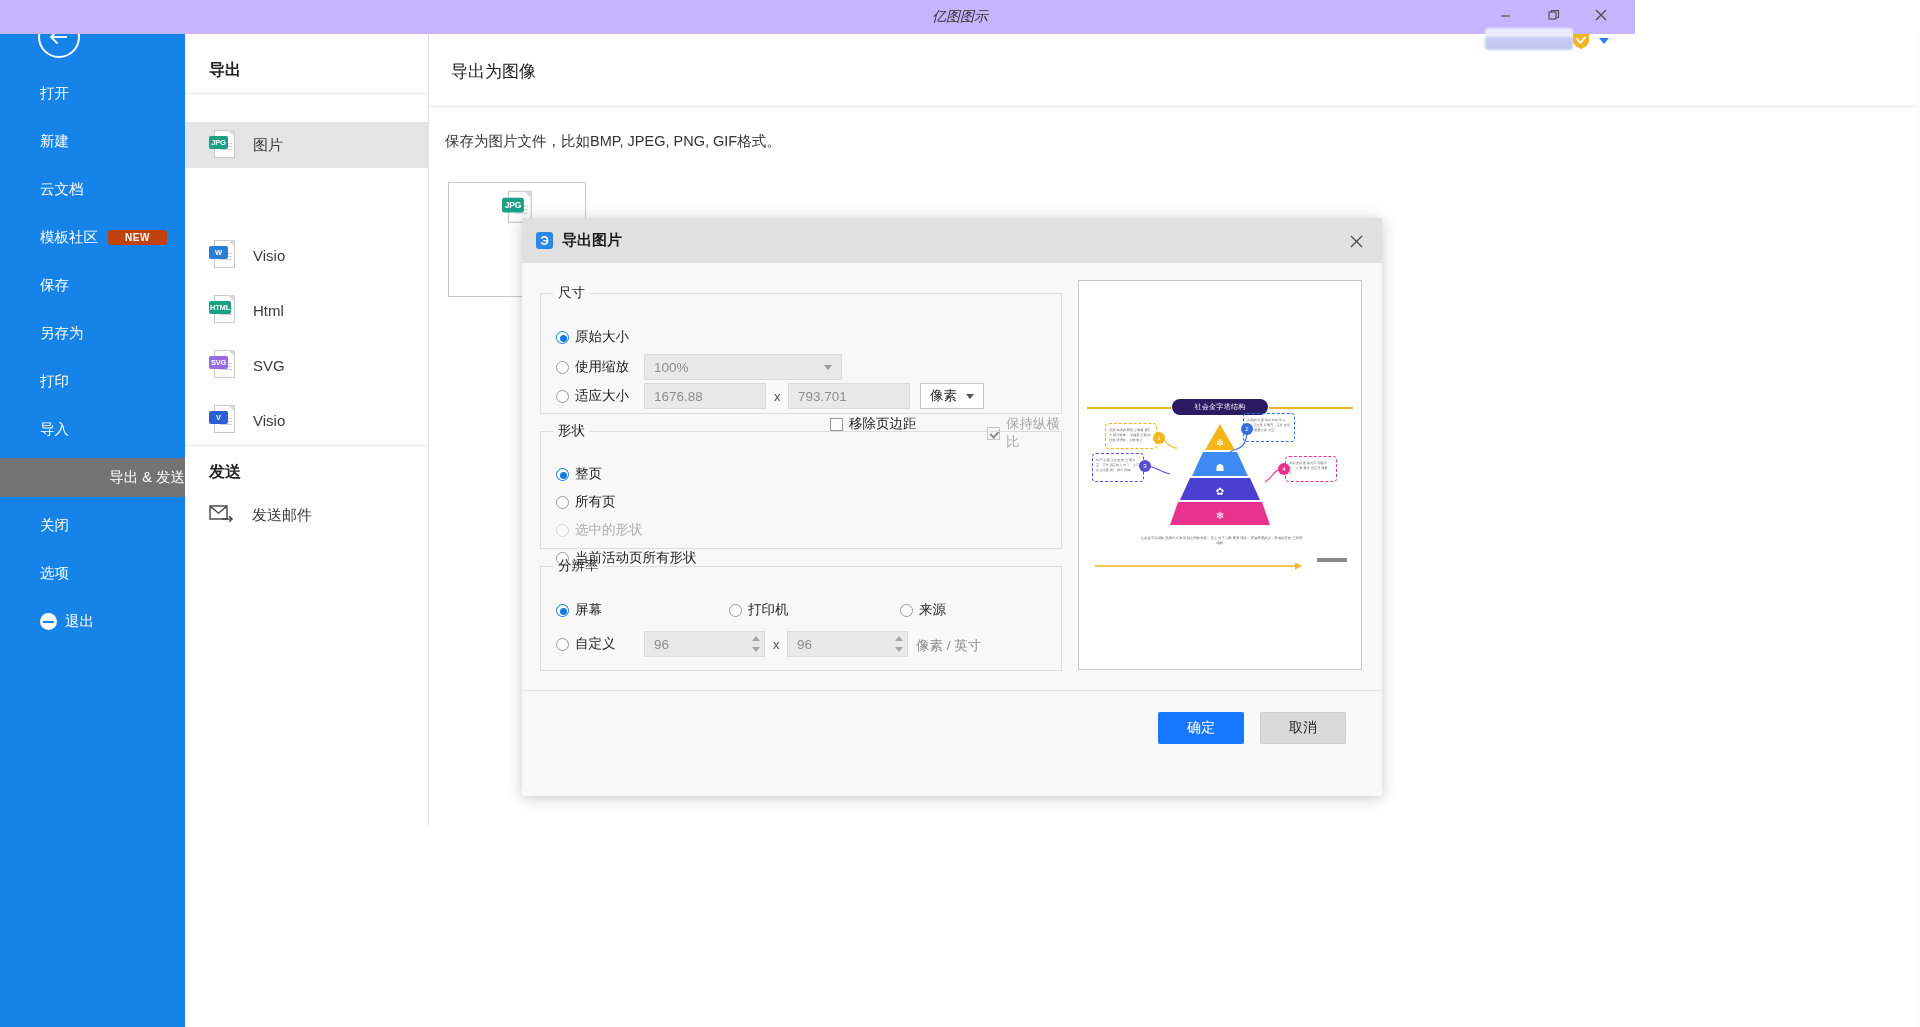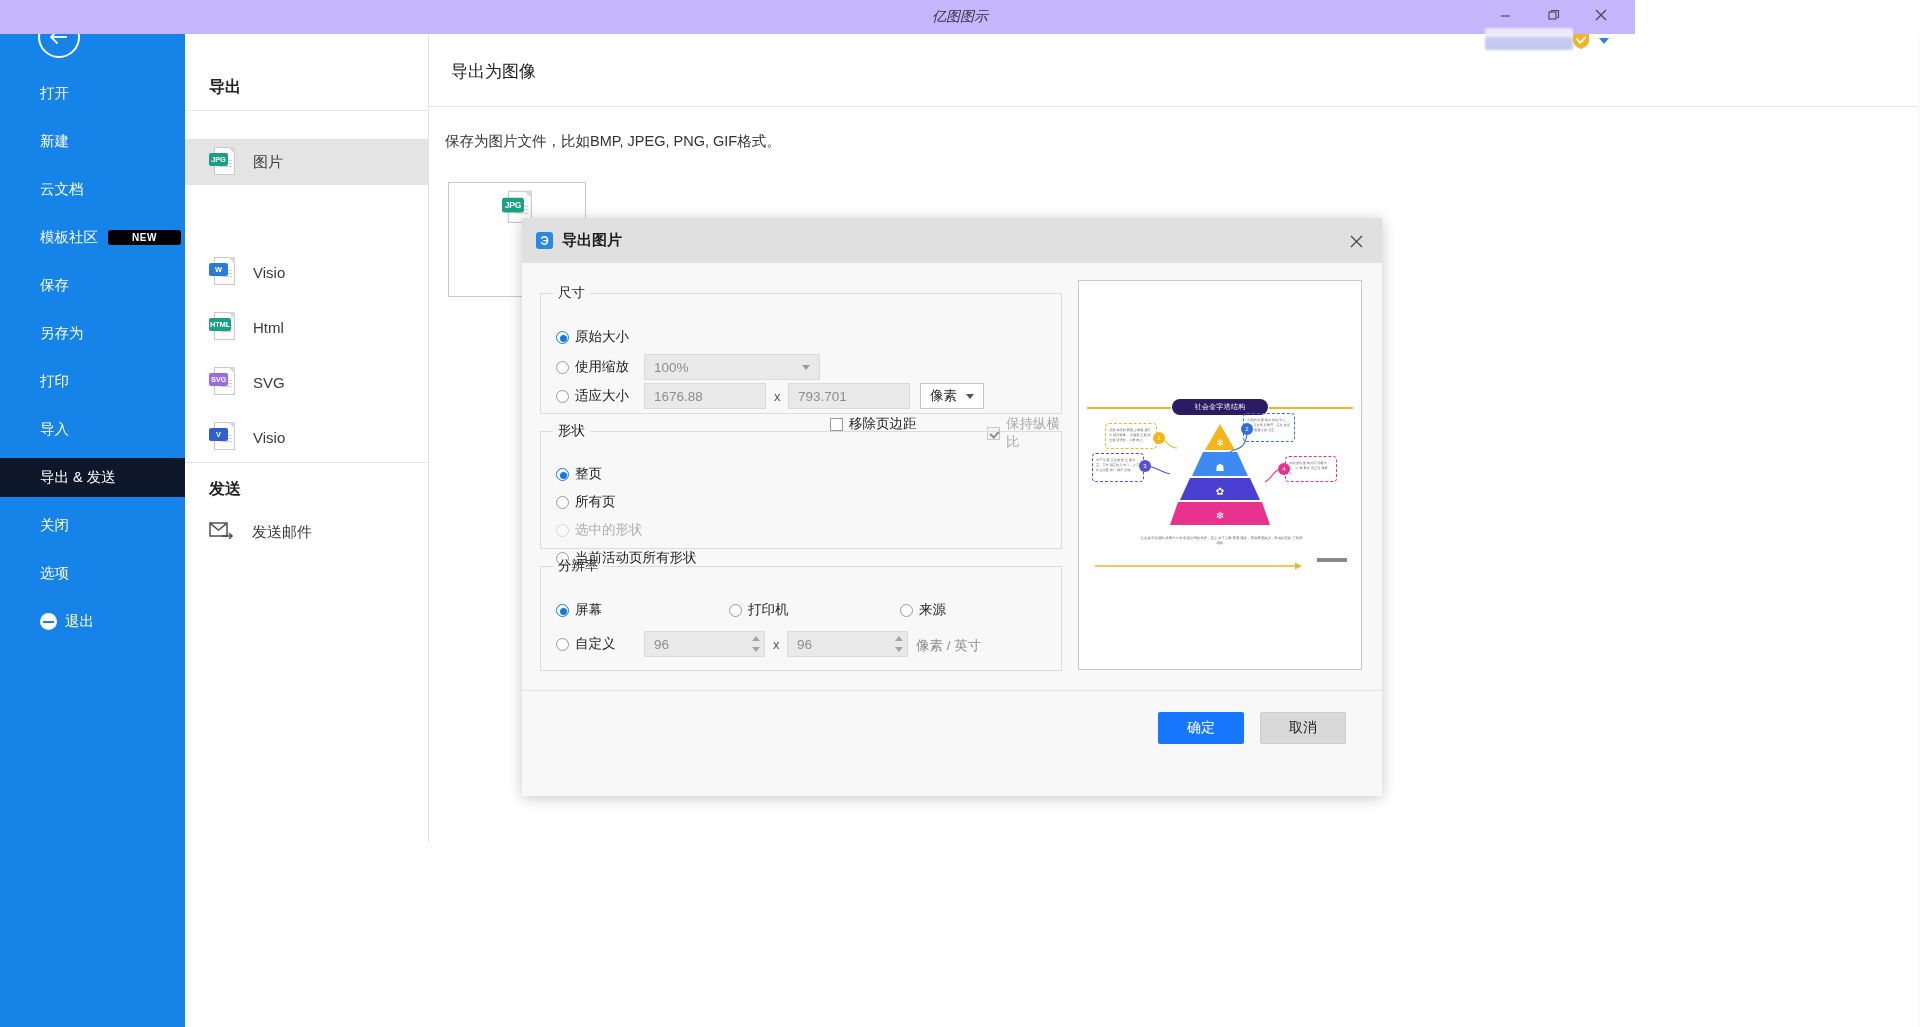--- a/index.html
+++ b/index.html
@@ -51,39 +51,39 @@
   #back-circle {
     position: absolute; left: 38px; top: 16px; width: 42px; height: 42px;
     border: 2px solid #ffffff; border-radius: 50%;
     display: flex; align-items: center; justify-content: center;
   }
   .nav-item {
     position: absolute; left: 0; width: 185px; height: 39px;
     display: flex; align-items: center;
     padding-left: 40px; color: #ffffff; font-size: 14.5px;
   }
-  .nav-item.active { background: #0f172a; }
+  .nav-item.active { background: #737373; justify-content: flex-end; }
   #nav-badge {
-    margin-left: 10px; background: #000000; color: #fff;
+    margin-left: 10px; background: #c2410c; color: #fff;
     font-size: 10px; font-weight: bold; border-radius: 3px;
-    padding: 2px 24px; letter-spacing: .5px;
+    padding: 2px 17px; letter-spacing: .5px;
   }
   #nav-quit-icon {
     width: 17px; height: 17px; border-radius: 50%; background: #fff;
     margin-right: 8px; position: relative; flex: none;
   }
   #nav-quit-icon::after {
     content: ""; position: absolute; left: 3px; top: 7.5px;
     width: 11px; height: 2px; background: #1683e8;
   }
 
   
   #midcol {
     position: absolute; left: 185px; top: 0; width: 244px; height: 825px;
-    background: #ffffff; border-right: 1px solid #e3e3e3; margin-top: 17px;
+    background: #ffffff; border-right: 1px solid #e3e3e3;
   }
   .col-head {
     position: absolute; left: 24px; font-size: 16px; font-weight: bold; color: #222;
   }
   #export-head { top: 60px; }
   #send-head   { top: 462px; }
   .col-rule {
     position: absolute; left: 0; width: 244px; height: 1px; background: #e6e6e6;
   }
   #rule-top  { top: 93px; }
@@ -500,21 +500,21 @@
 
     <div class="radio on" style="left:15px; top:26px">
       <span class="dot"></span>
       <span>原始大小</span>
     </div>
 
     <div class="radio" style="left:15px; top:56px">
       <span class="dot"></span>
       <span>使用缩放</span>
     </div>
-    <div class="selbox" style="left:103px; top:52px; width:176px; height:26px">
+    <div class="selbox" style="left:103px; top:52px; width:198px; height:26px">
       <span>100%</span>
       <span class="caret"></span>
     </div>
 
     <div class="radio" style="left:15px; top:85px">
       <span class="dot"></span>
       <span>适应大小</span>
     </div>
     <div class="tbox" style="left:103px; top:81px; width:122px; height:26px">
       <span>1676.88</span>

